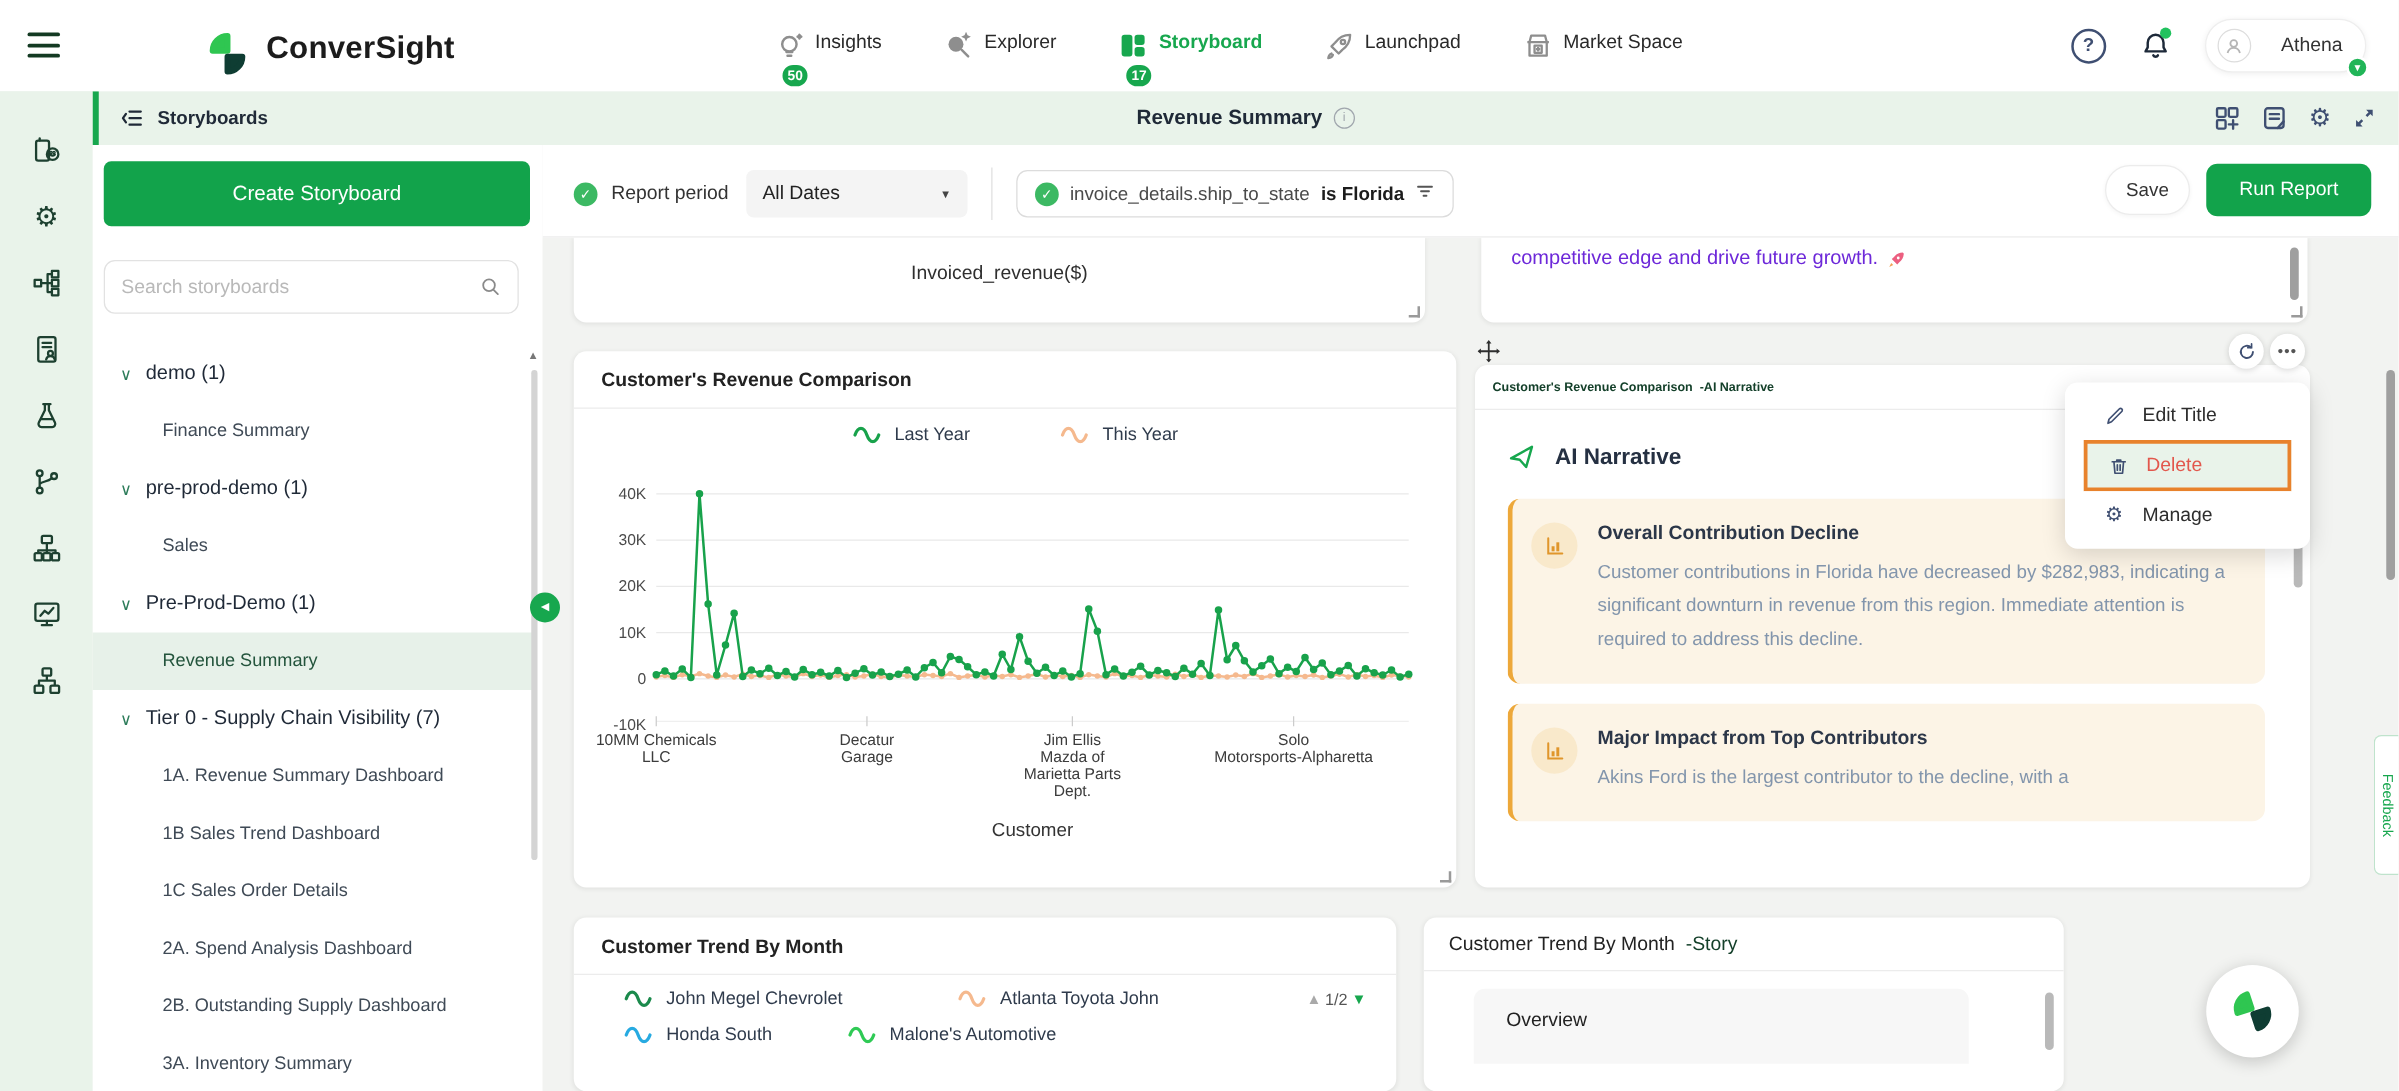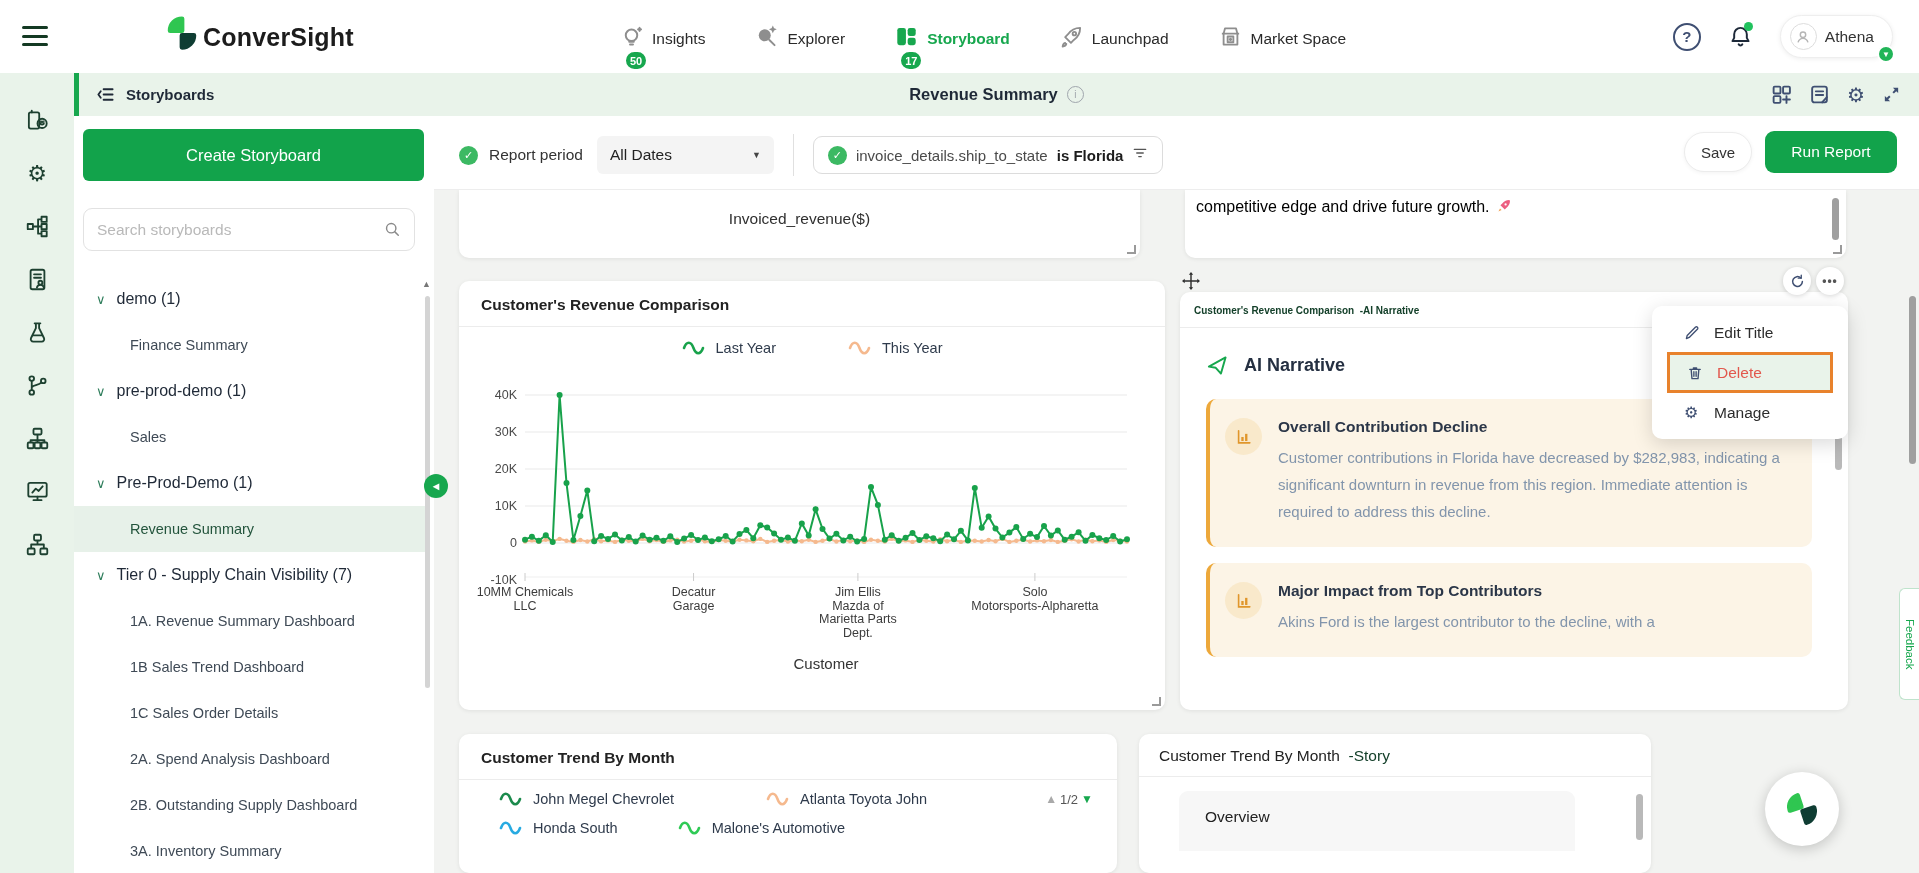--- a/index.html
+++ b/index.html
@@ -3,33 +3,33 @@
 <meta charset="utf-8">
 <style>
   *{box-sizing:border-box;margin:0;padding:0}
   html,body{font-family:"Liberation Sans",sans-serif;background:#fff}
   .app{position:relative;width:1919px;height:873px;overflow:hidden;background:#f2f3f1}
 
   
   .navbar{position:absolute;left:0;top:0;width:1919px;height:73px;background:#fff;z-index:30}
   .hamburger{position:absolute;left:22px;top:26px;width:26px;height:20px;display:flex;flex-direction:column;justify-content:space-between;cursor:pointer;background:none;border:none}
   .hamburger span{display:block;height:3px;border-radius:2px;background:#143a23}
-  .logo{position:absolute;left:163px;top:14px;display:flex;align-items:flex-end;gap:2px;cursor:pointer}
+  .logo{position:absolute;left:163px;top:24px;display:flex;align-items:flex-start;gap:12px;cursor:pointer}
   .logo-text{font-size:25px;font-weight:700;color:#1c1c1c;letter-spacing:.2px}
   .nav-center{position:absolute;left:620px;top:0;height:73px;display:flex;align-items:center;gap:50px}
-  .nav-item{position:relative;display:flex;align-items:flex-end;gap:9px;font-size:15.5px;color:#2a2a2a;cursor:pointer;white-space:nowrap}
+  .nav-item{position:relative;display:flex;align-items:flex-start;gap:9px;font-size:15.5px;color:#2a2a2a;cursor:pointer;white-space:nowrap}
   .nav-item .nicon{width:23px;height:23px;color:#8e8e8e;display:flex}
   .nav-item.active{color:#17a74e;font-weight:600}
   .nav-item.active .nicon{color:#17a74e}
   .nav-badge{position:absolute;left:4px;top:25px;min-width:21px;height:21px;padding:0 4px;border-radius:11px;background:#17a74e;color:#fff;font-size:11px;font-weight:700;display:flex;align-items:center;justify-content:center;border:2px solid #fff}
   .nav-right{position:absolute;right:26px;top:0;height:73px;display:flex;align-items:center;gap:28px}
   .help-btn{width:28px;height:28px;border:2.4px solid #3f4f72;border-radius:50%;color:#3f4f72;font-weight:700;font-size:15px;display:flex;align-items:center;justify-content:center;background:#fff;cursor:pointer}
   .bell-btn{position:relative;background:none;border:none;cursor:pointer;color:#1d2939;display:flex}
   .bell-dot{position:absolute;right:-1px;top:-3px;width:9px;height:9px;border-radius:50%;background:#21c25e}
-  .user-pill{position:relative;display:flex;align-items:center;gap:8px;border:1px solid #eee;border-radius:22px;padding:7px 18px 7px 9px;box-shadow:0 1px 5px rgba(0,0,0,.07);background:#fff;cursor:pointer}
+  .user-pill{position:relative;display:flex;align-items:center;gap:24px;border:1px solid #eee;border-radius:22px;padding:7px 18px 7px 9px;box-shadow:0 1px 5px rgba(0,0,0,.07);background:#fff;cursor:pointer}
   .avatar{width:27px;height:27px;border-radius:50%;border:1px solid #ddd;color:#b5b5b5;display:flex;align-items:center;justify-content:center}
   .user-name{font-size:15.5px;color:#333}
   .pill-caret{position:absolute;right:-3px;bottom:-6px;width:18px;height:18px;border-radius:50%;background:#21b558;color:#fff;font-size:8px;display:flex;align-items:center;justify-content:center;border:2px solid #fff}
 
   
   .rail{position:absolute;left:0;top:73px;width:74px;height:800px;background:#e9f3ea;z-index:31}
   .rail-icons{position:absolute;left:0;top:36px;width:74px;display:flex;flex-direction:column;align-items:center;gap:30px}
   .rail-icon{width:23px;height:23px;color:#1d4030;cursor:pointer;display:flex;align-items:center;justify-content:center}
   .rail-icon .glyph{font-size:22px;line-height:1;color:#1d4030}
 
@@ -81,21 +81,21 @@
   .card{position:absolute;background:#fff;border-radius:10px;box-shadow:0 1px 4px rgba(0,0,0,.08)}
   .resize-corner{position:absolute;right:4px;bottom:4px;width:9px;height:9px;border-right:2px solid #9a9a9a;border-bottom:2px solid #9a9a9a;cursor:nwse-resize}
   .vthumb{position:absolute;width:7px;border-radius:4px;background:#9f9f9f;cursor:pointer}
   .card-title{padding:15px 22px 12px;font-weight:700;font-size:15.5px;color:#222}
   .card-divider{height:1px;background:#ececec}
   .title-suffix{color:#14402a}
 
   #cardTopLeft{left:459px;top:190px;width:681px;height:68px;border-radius:0 0 10px 10px}
   #cardTopLeft .axis-label{display:block;text-align:center;margin-top:20px;font-size:15.5px;color:#2f2f2f}
   #cardTopRight{left:1185px;top:190px;width:661px;height:68px;border-radius:0 0 10px 10px}
-  #cardTopRight .partial-text{position:absolute;left:11px;top:8px;font-size:16px;color:#000000;display:flex;align-items:flex-start;gap:6px}
+  #cardTopRight .partial-text{position:absolute;left:24px;top:8px;font-size:16px;color:#6d28d9;display:flex;align-items:flex-end;gap:6px}
 
   #cardRevCmp{left:459px;top:281px;width:706px;height:429px}
   .legend-row{display:flex;justify-content:center;gap:72px;margin-top:13px;font-size:14.5px;color:#2f3b4c;align-items:center}
   .legend-entry{display:flex;align-items:center;gap:10px;cursor:pointer}
   #mainChart{position:absolute;left:16px;top:100px}
 
   .crosshair{position:absolute;left:1182px;top:272px;z-index:25;color:#2f2f2f;cursor:move}
   .circle-btn{position:absolute;width:28px;height:28px;border-radius:50%;background:#fff;box-shadow:0 1px 5px rgba(0,0,0,.16);display:flex;align-items:center;justify-content:center;color:#3f4f72;z-index:26;cursor:pointer;border:none}
   #refreshBtn{left:1783px;top:267px}
   #moreBtn{left:1816px;top:267px;font-size:12px;letter-spacing:1px;color:#555;font-weight:700}

